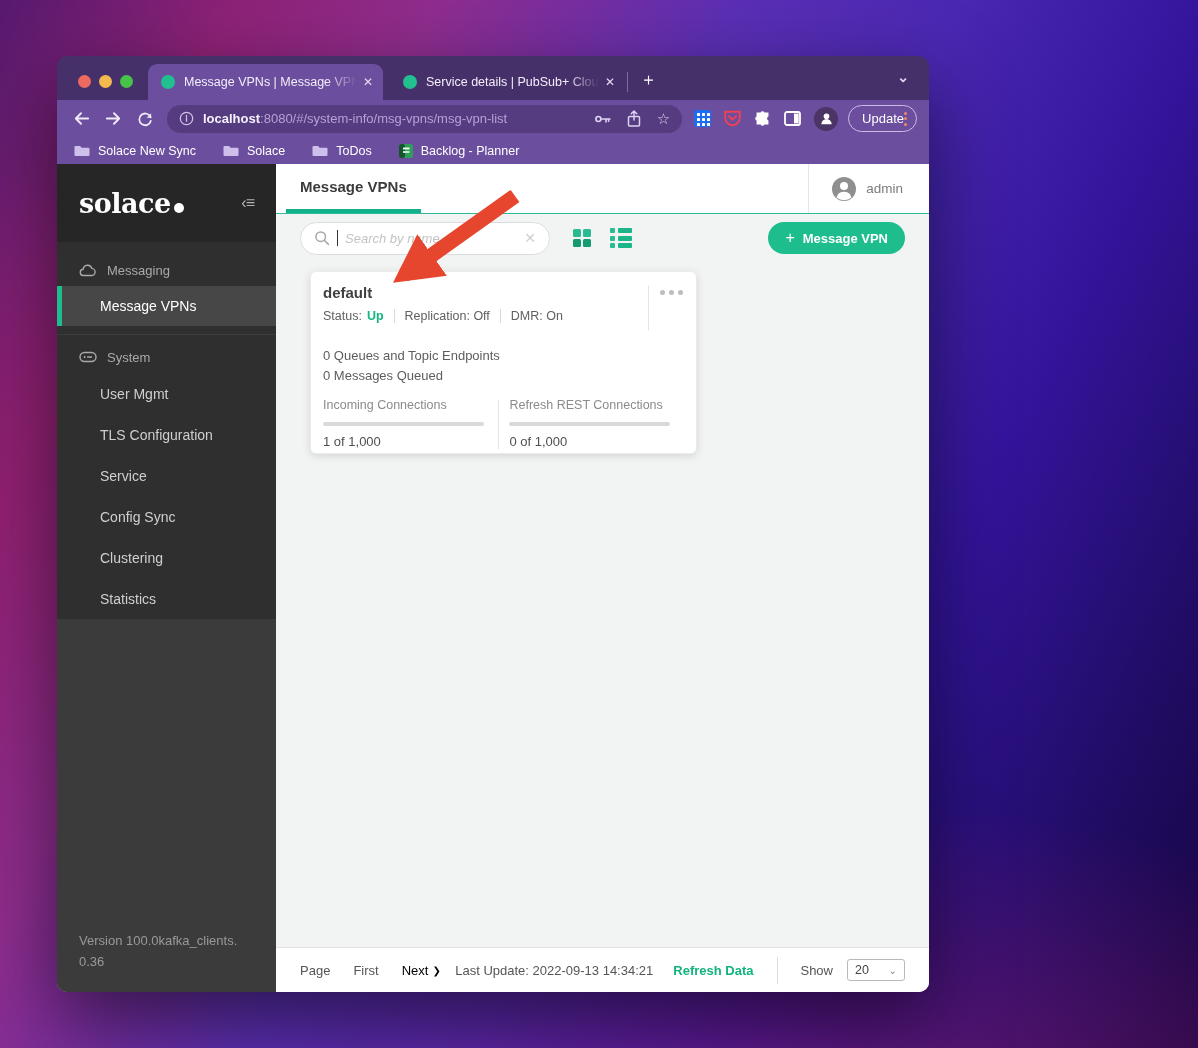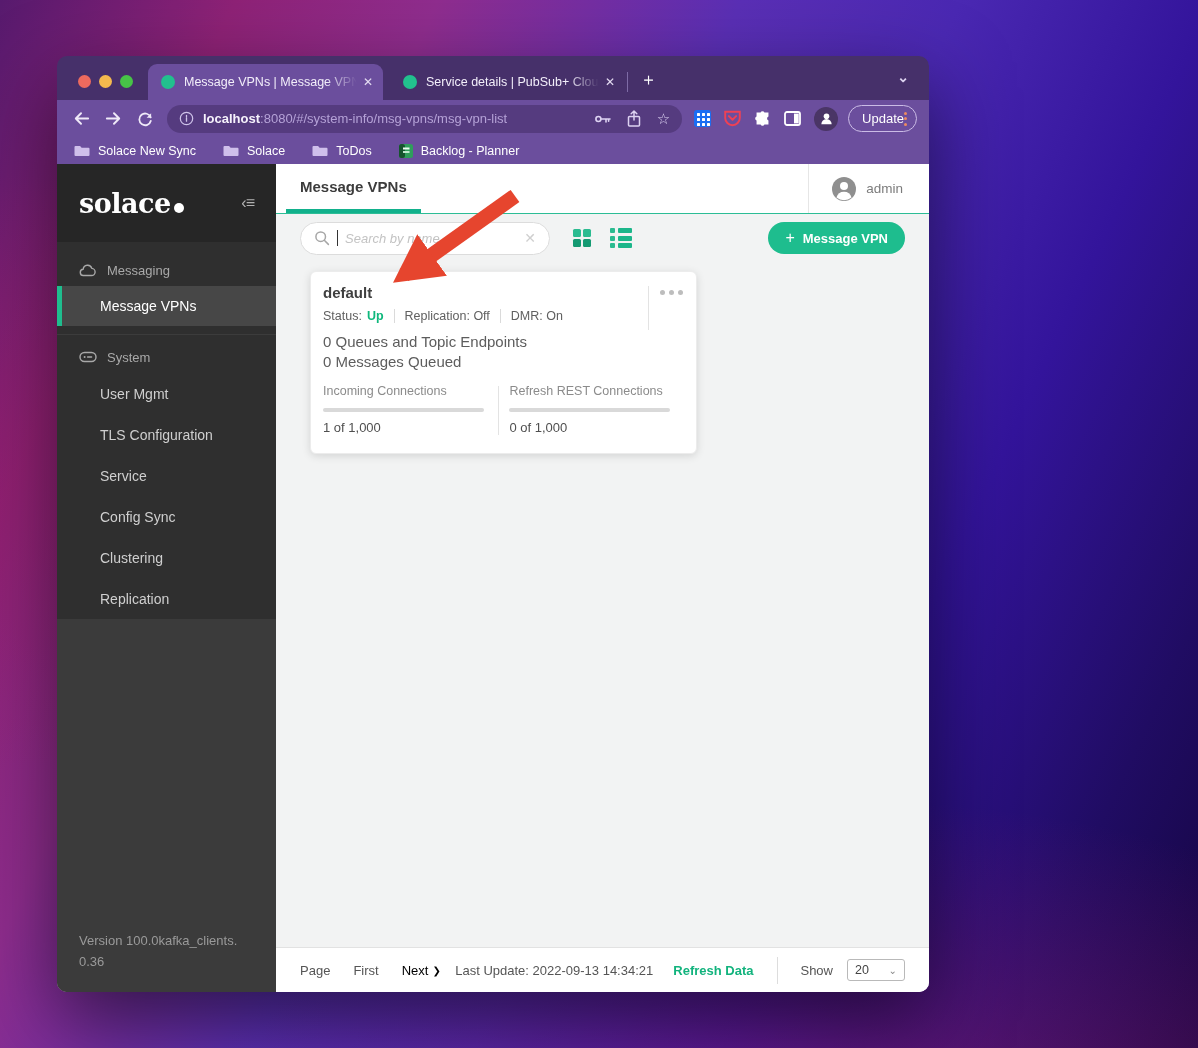--- a/index.html
+++ b/index.html
@@ -102,21 +102,21 @@
   .card { position:absolute; left:34px; top:9px; width:387px; height:183px; background:#fff;
           border:1px solid #ececec; border-radius:6px; box-shadow:0 2px 9px rgba(0,0,0,.13); padding-top:12px; }
   .card-head { position:relative; padding:0 12px; }
   .card-name { font-size:15px; font-weight:bold; color:#3f3f3f; }
   .head-divider { position:absolute; right:47px; top:2px; width:1px; height:44px; background:#e3e3e3; }
   .card-menu { position:absolute; right:13px; top:6px; display:flex; gap:4px; }
   .card-menu i { width:5px; height:5px; border-radius:50%; background:#bdbdbd; }
   .status-row { display:flex; align-items:center; gap:10px; padding:0 12px; margin-top:7px; font-size:12.5px; color:#606060;text-align:right; }
   .pipe { width:1px; height:14px; background:#dadada; }
   .status-up { color:#10b87d; font-weight:bold; }
-  .queue-lines { margin-top:9px; padding:0 12px; font-size:15px; color:#5d5d5d; line-height:20px; }
+  .queue-lines { margin-top:23px; padding:0 12px; font-size:13px; color:#5d5d5d; line-height:20px; }
   .metrics { display:flex; margin-top:12px; padding:0 12px; }
   .metric { width:181px; }
   .metric-divider { width:1px; background:#e3e3e3; margin:2px 11px 0 0; align-self:stretch; }
   .metric-label { font-size:12.5px; color:#8b8b8b; }
   .bar { height:4px; width:161px; background:#d9d9d9; border-radius:2px; margin:10px 0 8px; }
   .metric-value { font-size:13px; color:#4f4f4f; }
 
   .footer { height:45px; background:#fff; border-top:1px solid #e2e2e2; display:flex; align-items:center;
             padding:0 24px; font-size:13px; color:#555; flex:none; }
   .f-first { margin-left:23px; }
@@ -298,21 +298,21 @@
         <div class="nav-item">
             <span>Service</span>
           </div>
         <div class="nav-item">
             <span>Config Sync</span>
           </div>
         <div class="nav-item">
             <span>Clustering</span>
           </div>
         <div class="nav-item">
-            <span>Replication</span>
+            <span>Statistics</span>
           </div>
       </div>
       <div class="sidebar-bottom">
         <div class="version">
           <div>Version 100.0kafka_clients.</div>
           <div>0.36</div>
         </div>
       </div>
     </div>
 

